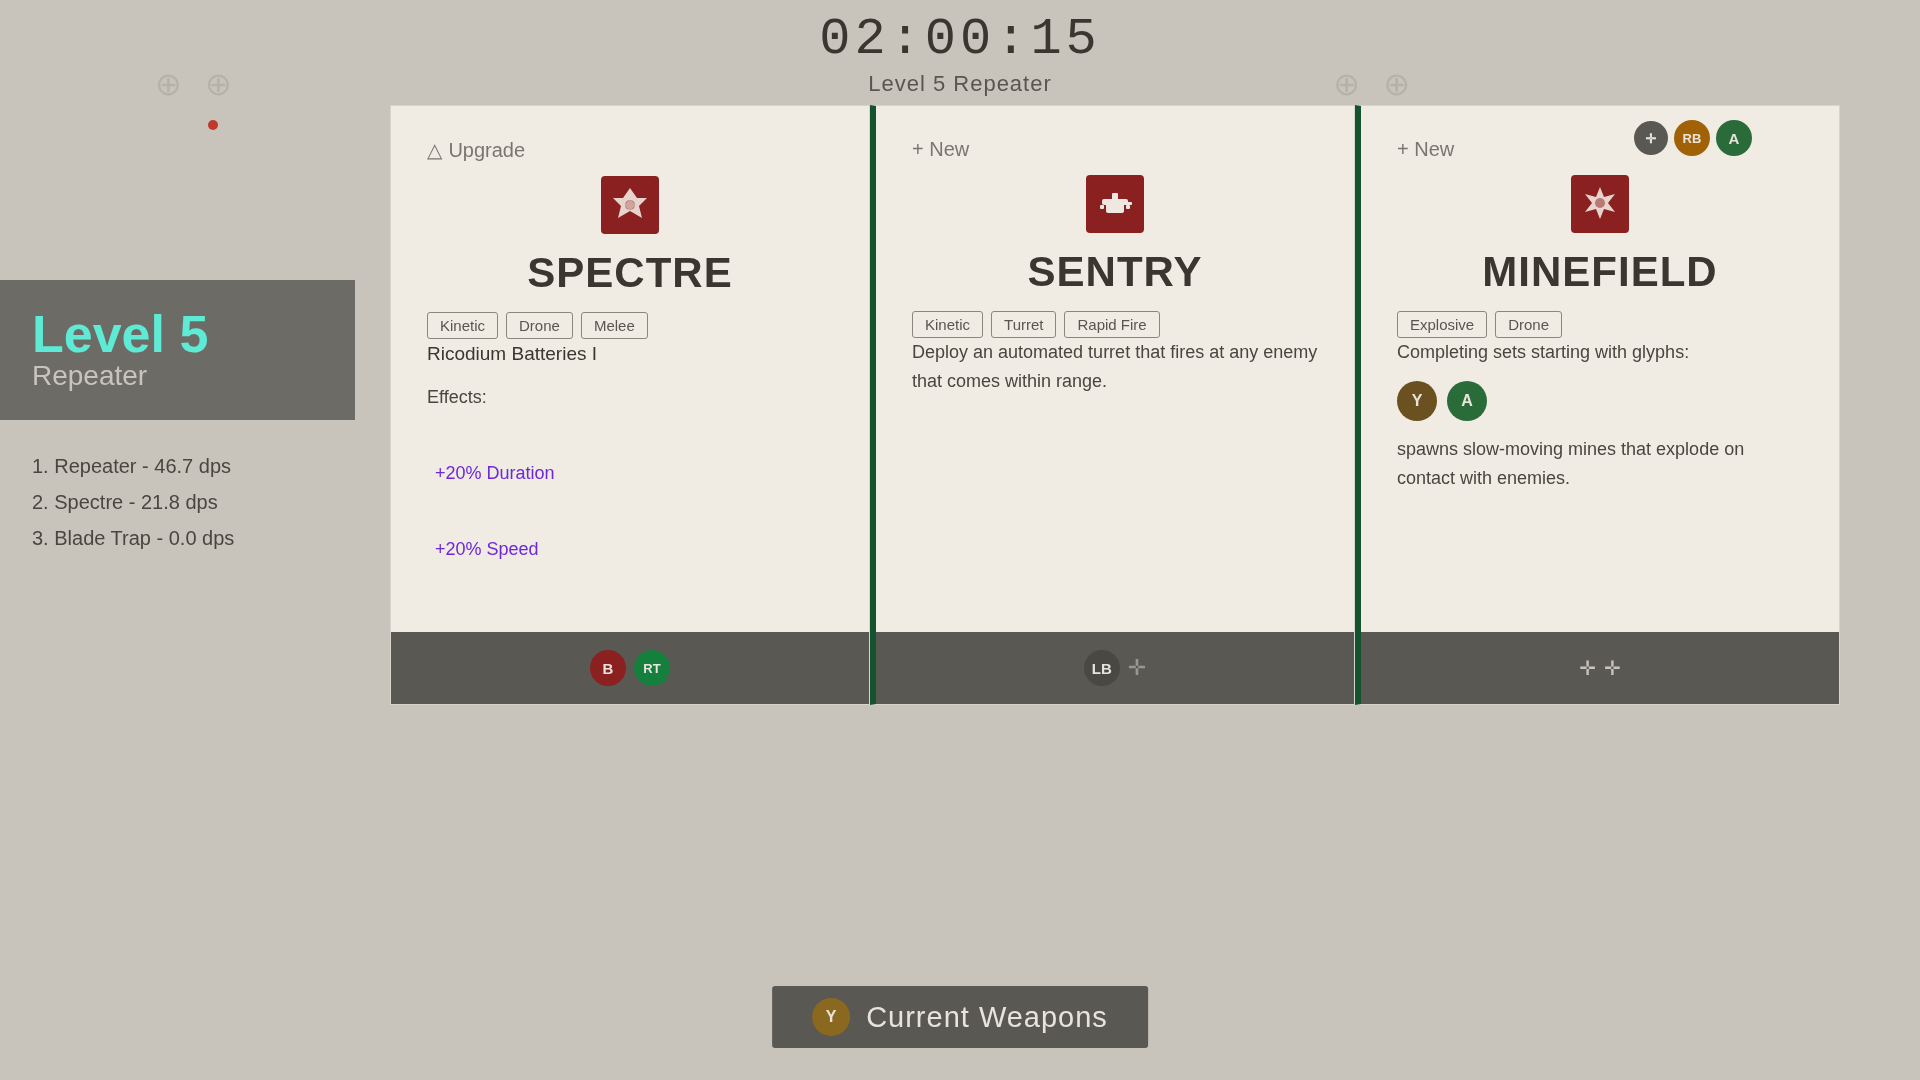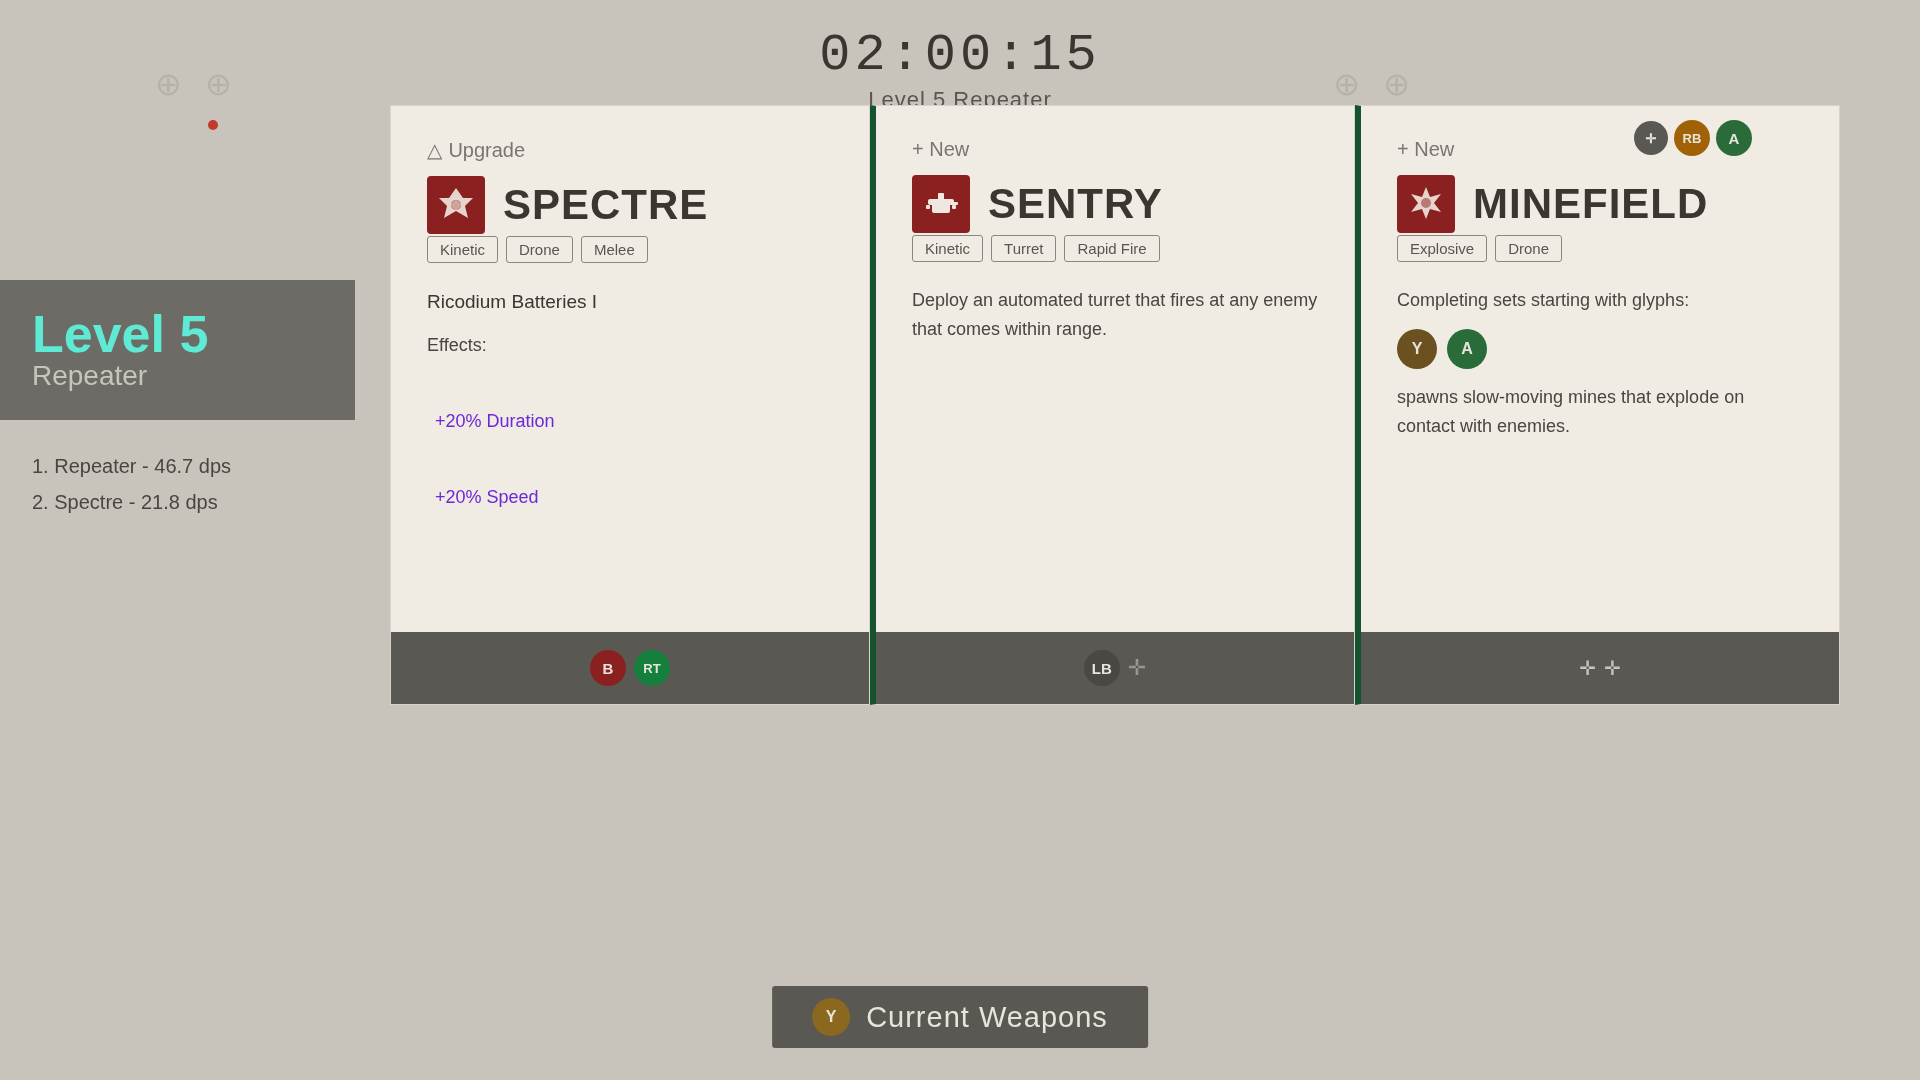--- a/index.html
+++ b/index.html
@@ -29,21 +29,21 @@
       background: #c0392b;
     }
 
     
     #top-bar {
       position: absolute;
       top: 0;
       left: 0;
       right: 0;
       text-align: center;
-      padding-top: 26px;
+      padding-top: 10px;
     }
 
     #timer {
       font-size: 52px;
       font-weight: 300;
       color: #3a3630;
       letter-spacing: 4px;
       font-family: 'Courier New', monospace;
     }
 
@@ -145,21 +145,22 @@
 
     .card-action .action-symbol {
       font-size: 20px;
     }
 
     
     .weapon-header {
       display: flex;
       align-items: center;
       gap: 18px;
-      margin-bottom: 2px;
+      margin-bottom: 18px;
+      flex-direction: column;
     }
 
     .weapon-icon-box {
       width: 58px;
       height: 58px;
       background: #8b2020;
       border-radius: 4px;
       display: flex;
       align-items: center;
       justify-content: center;
@@ -179,21 +180,20 @@
       letter-spacing: 1px;
       text-transform: uppercase;
       line-height: 1;
     }
 
     
     .tags {
       display: flex;
       gap: 8px;
       flex-wrap: wrap;
-      margin-bottom: 24px;
     }
 
     .tag {
       border: 1.5px solid #8a8680;
       color: #5a5550;
       font-size: 15px;
       padding: 4px 12px;
       border-radius: 3px;
       background: transparent;
     }
@@ -325,20 +325,21 @@
 </div>
 
 <div id="left-panel">
   <div id="level-box">
     <div class="level-num">Level 5</div>
     <div class="level-name">Repeater</div>
   </div>
   <div id="weapon-list">
     <div class="weapon-item">1. Repeater - 46.7 dps</div>
     <div class="weapon-item">2. Spectre - 21.8 dps</div>
+    <div class="weapon-item">3. Blade Trap - 0.0 dps</div>
   </div>
 </div>
 
 <div id="cards-container">
 
   <div class="card">
     <div class="card-body">
       <div class="card-action">
         <span class="action-symbol">△</span>
         <span>Upgrade</span>

